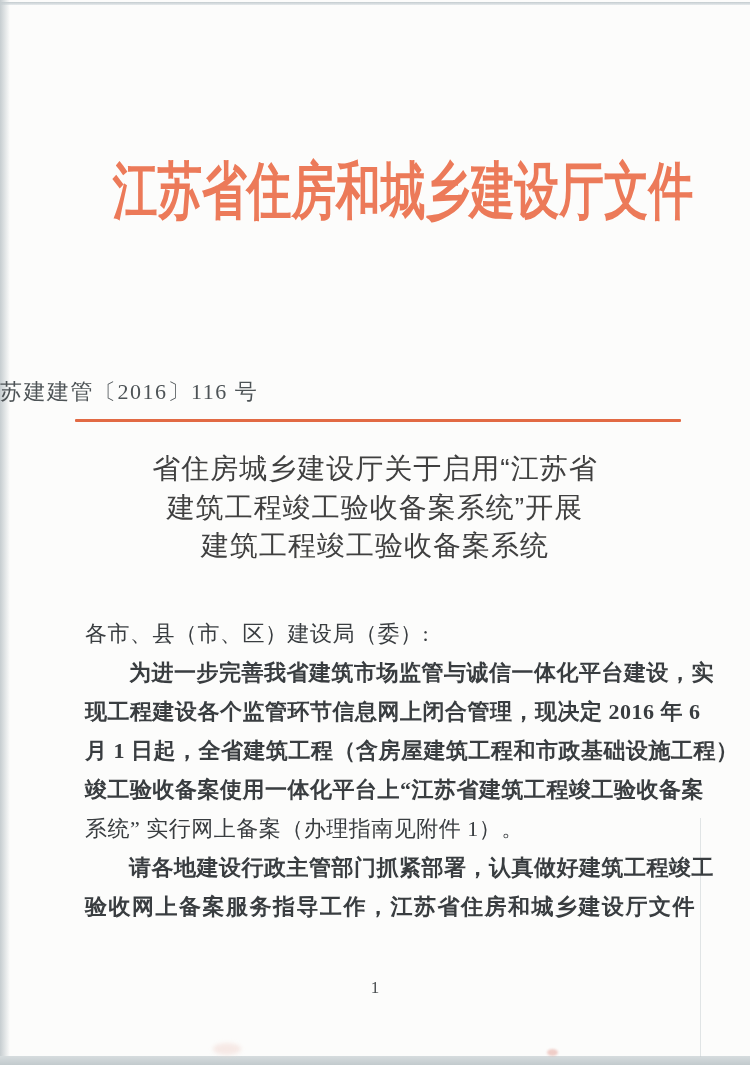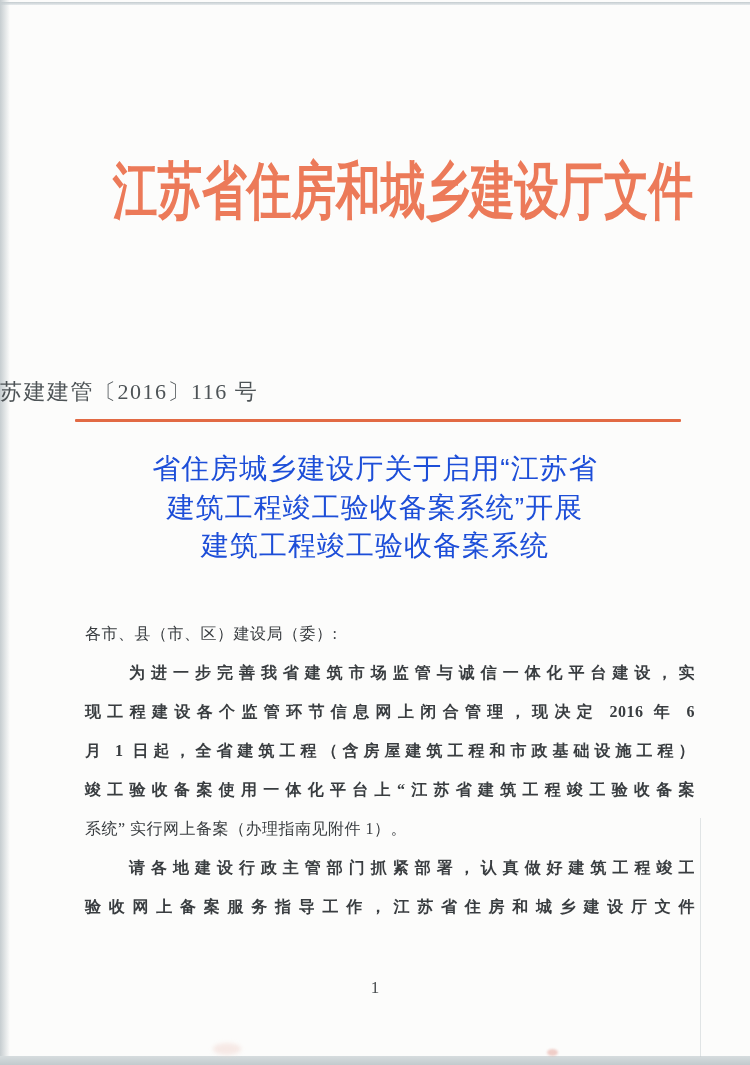--- a/index.html
+++ b/index.html
@@ -34,26 +34,26 @@
     text-align:left;font-size:22px;line-height:30px;color:#4d5356;
     letter-spacing:1.5px;}
 
   
   .red-rule{position:absolute;top:419px;left:75px;width:606px;height:3px;
     background:#E26A44;border-radius:1px;}
 
   
   .doc-title{position:absolute;top:450px;left:0;width:750px;
     text-align:center;font-family:"Liberation Sans",sans-serif;
-    font-weight:500;font-size:28px;line-height:38.5px;color:#1d4ed8;
+    font-weight:500;font-size:28px;line-height:38.5px;color:#404040;
     letter-spacing:1px;}
 
   
   .body-block{position:absolute;top:614px;left:85px;width:610px;
-    font-size:16px;line-height:39px;color:#393d40;letter-spacing:.5px;}
+    font-size:22px;line-height:39px;color:#393d40;letter-spacing:.5px;}
   .line{height:39px;white-space:nowrap;}
   .just{text-align:justify;text-align-last:justify;text-justify:inter-character;font-weight:bold;}
   .indent{text-indent:44px;}
 
   .page-number{position:absolute;top:976px;left:0;width:750px;
     text-align:center;font-size:17px;line-height:24px;color:#4a4e50;}
 </style>
 </head>
 <body>
 

